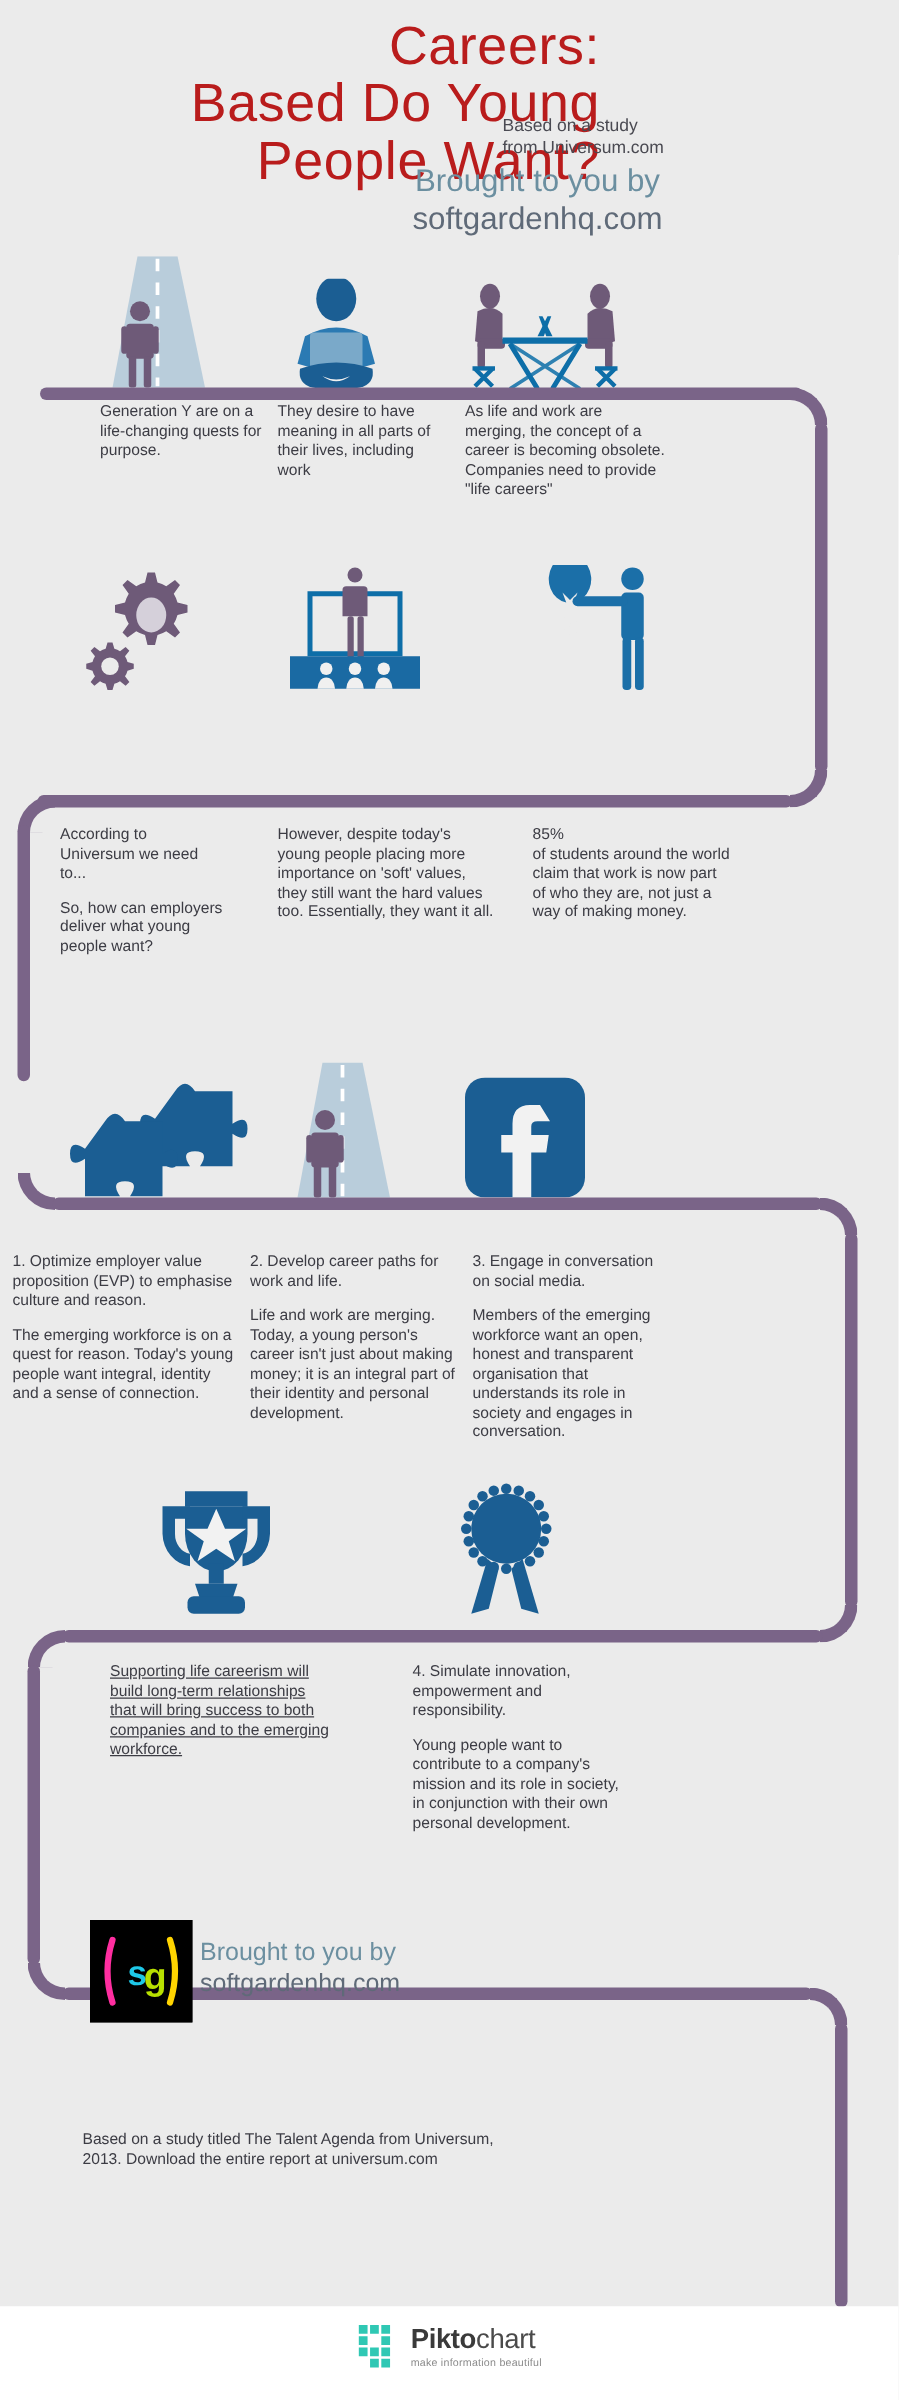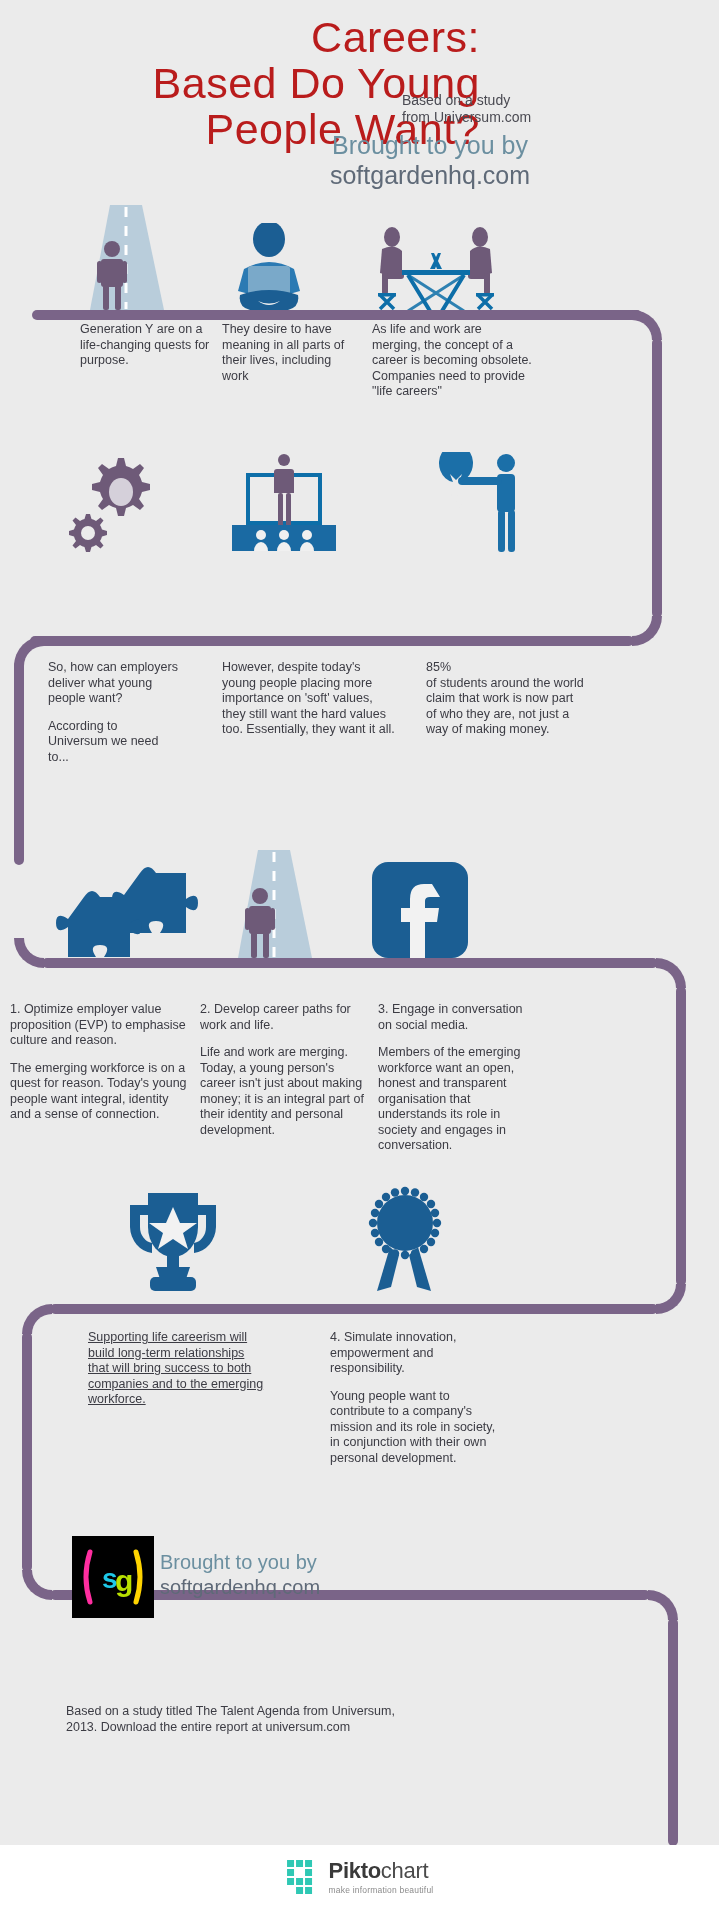--- a/index.html
+++ b/index.html
@@ -274,22 +274,22 @@
         </g>
         <text x="26" y="56" font-family="Liberation Sans, sans-serif" font-size="22" font-weight="700" fill="#ebebeb" text-anchor="middle">$</text>
       </svg>
     </div>
   </div>
 
   <div class="bar-v" style="left:14px; top:660px; height:205px;"></div>
 
   <div class="row" style="top:660px;">
     <div class="cell body-text" style="left:48px; width:130px;">
+      <p>According to Universum we need to...</p>
       <p>So, how can employers deliver what young people  want?</p>
-      <p>According to Universum we need to...</p>
     </div>
     <div class="cell body-text" style="left:222px; width:175px;">
       <p>However, despite today's young people placing more importance on 'soft' values, they still want the hard values too. Essentially, they want it all.</p>
     </div>
     <div class="cell body-text" style="left:426px; width:160px;">
       <p style="margin-bottom:0;">85%</p>
       <p>of students around the world claim that work is now part of who they are, not just a way of making money.</p>
     </div>
   </div>
 

